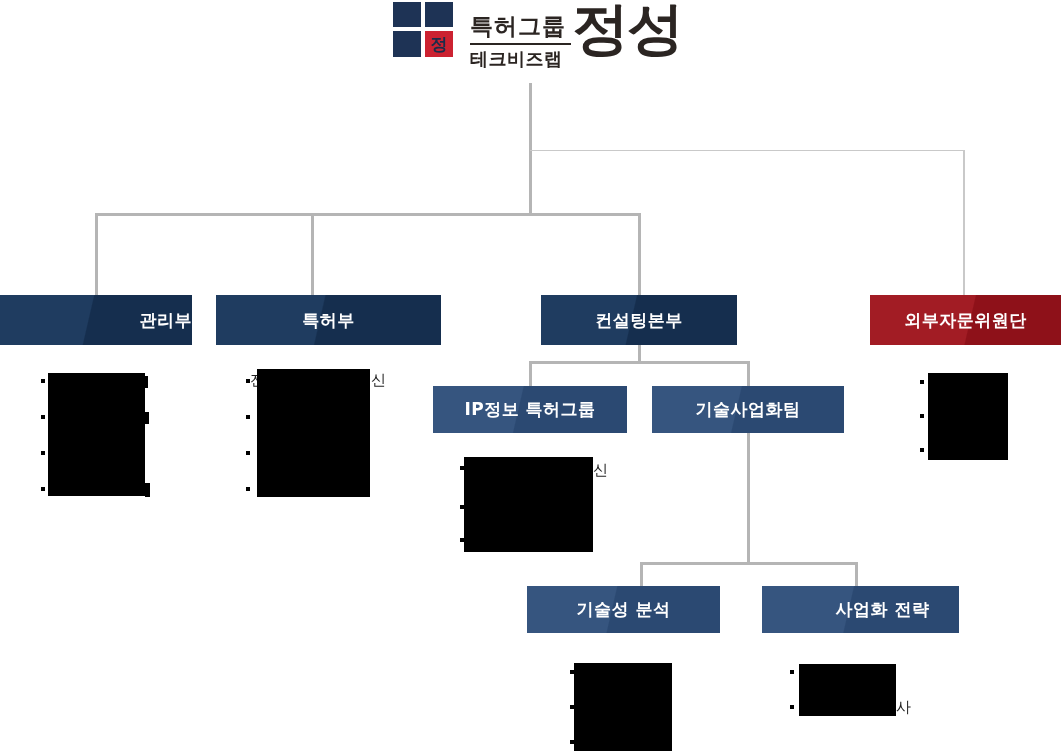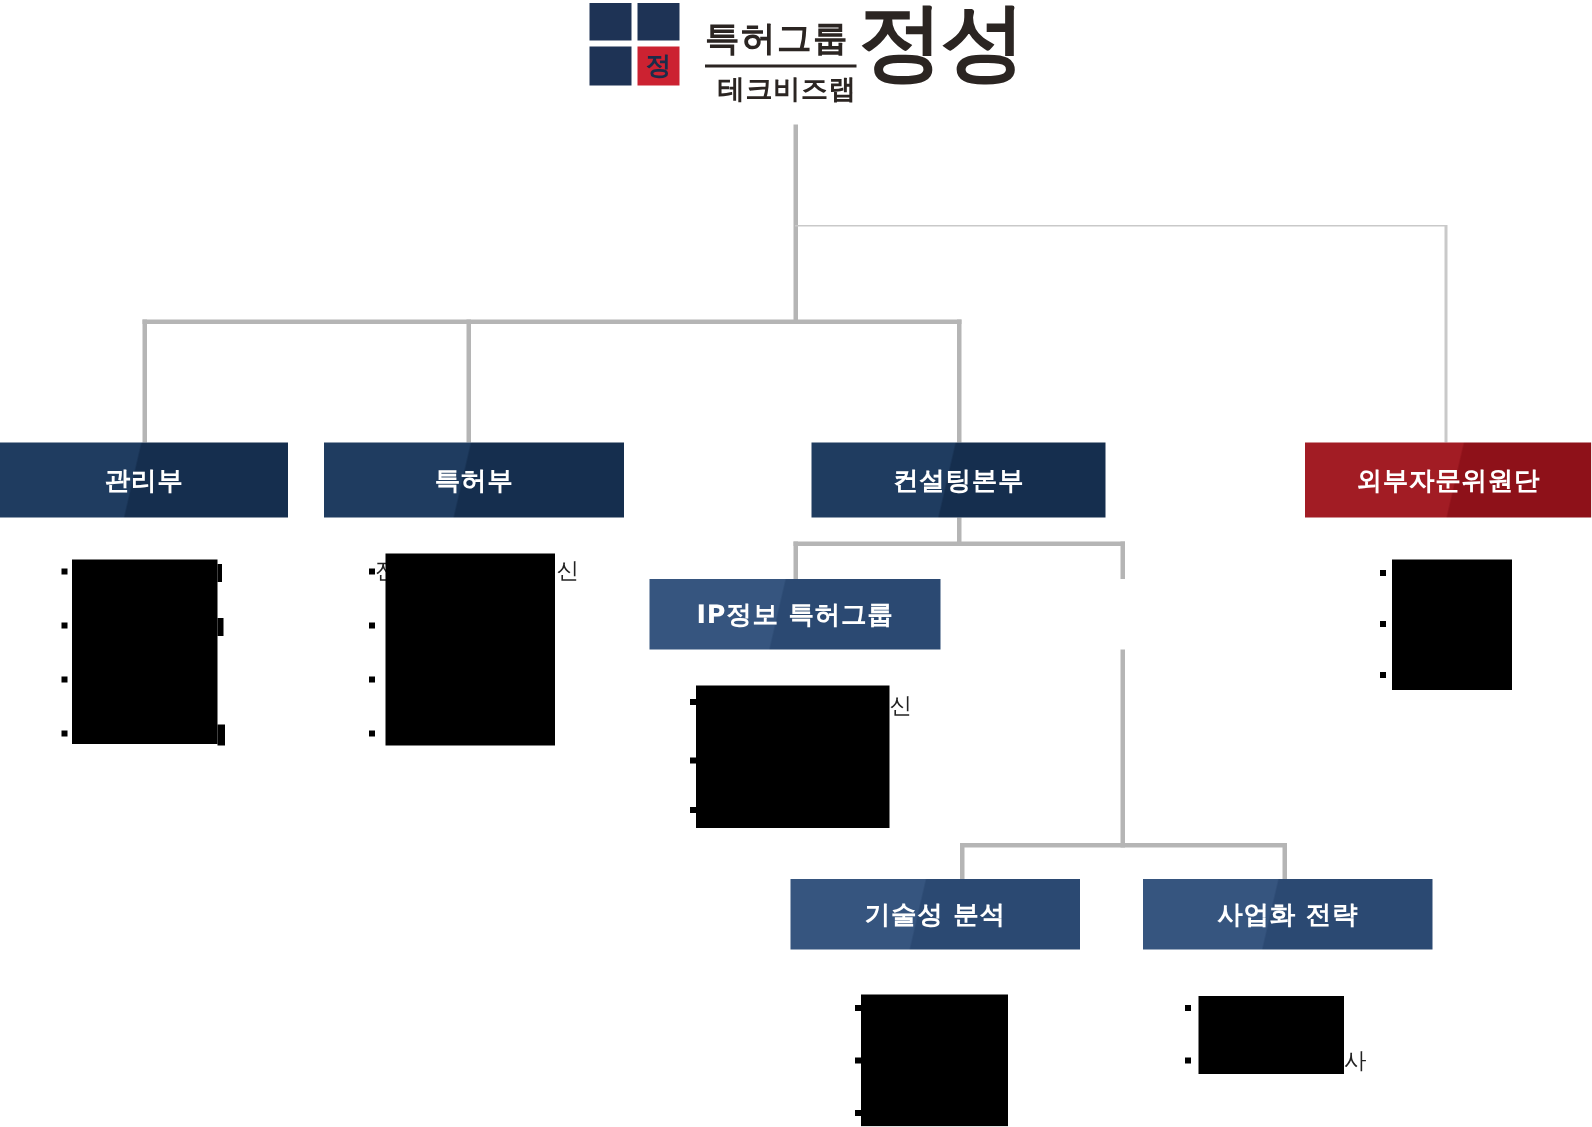--- a/index.html
+++ b/index.html
@@ -9,21 +9,21 @@
   }
 
   
   .logo-square{position:absolute;width:28px;}
   .sq-navy{background:#1e3355;}
   .sq-red{background:#cc2231;display:flex;align-items:center;justify-content:center;}
   .mark-glyph{font-size:17px;font-weight:700;color:#1b2c4a;line-height:1;}
   .logo-text-col{position:absolute;left:470px;top:10px;width:101px;color:#2b2522;}
   .logo-line1{font-size:23px;font-weight:800;letter-spacing:1px;line-height:32px;white-space:nowrap;}
   .logo-divider{width:101px;height:2px;background:#2b2522;margin:1px 0 2px 0;}
-  .logo-line2{font-size:18px;font-weight:600;letter-spacing:0.5px;white-space:nowrap;text-align:right;}
+  .logo-line2{font-size:18px;font-weight:600;letter-spacing:0.5px;white-space:nowrap;}
   .logo-brand{position:absolute;left:572px;top:-6px;font-size:57px;font-weight:800;
     letter-spacing:-2px;color:#2b2522;line-height:68px;white-space:nowrap;}
 
   
   .line{position:absolute;background:#b5b5b5;}
   .line-thin{position:absolute;background:#c9c9c9;}
 
   
   .org-box{
     position:absolute;display:flex;align-items:center;justify-content:center;
@@ -68,41 +68,44 @@
   <div class="line" style="left:638px;top:213px;width:3px;height:82px;"></div>
   <div class="line" style="left:638px;top:345px;width:3px;height:19px;"></div>
   <div class="line" style="left:529px;top:361px;width:221px;height:3px;"></div>
   <div class="line" style="left:529px;top:361px;width:3px;height:25px;"></div>
   <div class="line" style="left:747px;top:361px;width:3px;height:25px;"></div>
   <div class="line" style="left:747px;top:433px;width:3px;height:132px;"></div>
   <div class="line" style="left:640px;top:562px;width:218px;height:3px;"></div>
   <div class="line" style="left:640px;top:562px;width:3px;height:24px;"></div>
   <div class="line" style="left:855px;top:562px;width:3px;height:24px;"></div>
 
-  <div class="org-box box-l1" style="left:0px;top:295px;width:192px;">
+  <div class="org-box box-l1" style="left:0px;top:295px;width:192px;justify-content:flex-end;">
     <span>관리부</span>
   </div>
-  <div class="org-box box-l1" style="left:216px;top:295px;width:200px;">
+  <div class="org-box box-l1" style="left:216px;top:295px;width:225px;">
     <span>특허부</span>
   </div>
   <div class="org-box box-red" style="left:870px;top:295px;width:191px;">
     <span>외부자문위원단</span>
   </div>
   <div class="org-box box-l1" style="left:541px;top:295px;width:196px;">
     <span>컨설팅본부</span>
   </div>
 
   <div class="org-box box-l2" style="left:433px;top:386px;width:194px;">
     <span>IP정보 특허그룹</span>
   </div>
+  <div class="org-box box-l2" style="left:652px;top:386px;width:192px;">
+    <span>기술사업화팀</span>
+  </div>
 
   <div class="org-box box-l2" style="left:527px;top:586px;width:193px;">
     <span>기술성 분석</span>
   </div>
-  <div class="org-box box-l2" style="left:762px;top:586px;width:193px;">
+  <div class="org-box box-l2" style="left:762px;top:586px;width:153px;padding-left:44px;">
     <span>사업화 전략</span>
   </div>
 
   <div>
     <div class="bullet" style="left:41px;top:379px;"></div>
     <div class="bullet" style="left:41px;top:415px;"></div>
     <div class="bullet" style="left:41px;top:451px;"></div>
     <div class="bullet" style="left:41px;top:487px;"></div>
     <div class="redaction" style="left:48px;top:373px;width:97px;height:123px;"></div>
     <div class="sliver" style="left:145px;top:376px;width:3px;height:12px;"></div>

